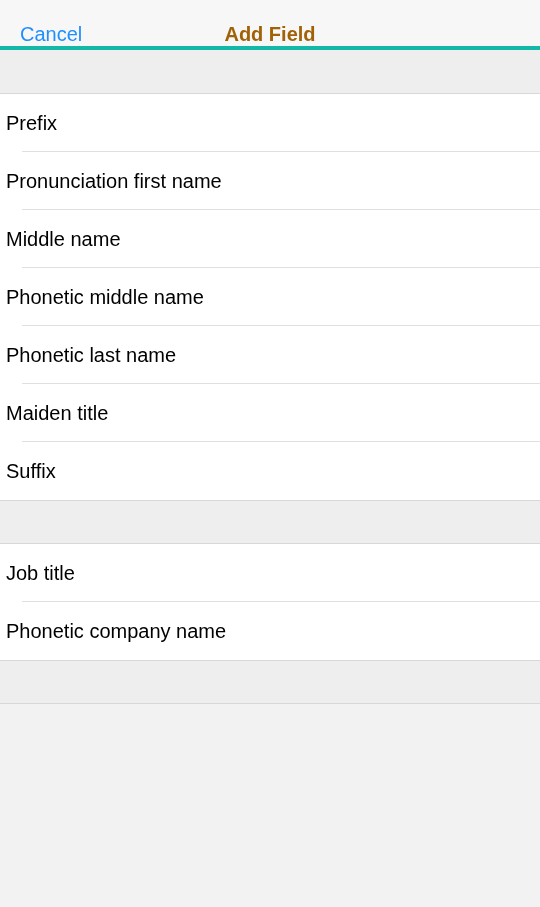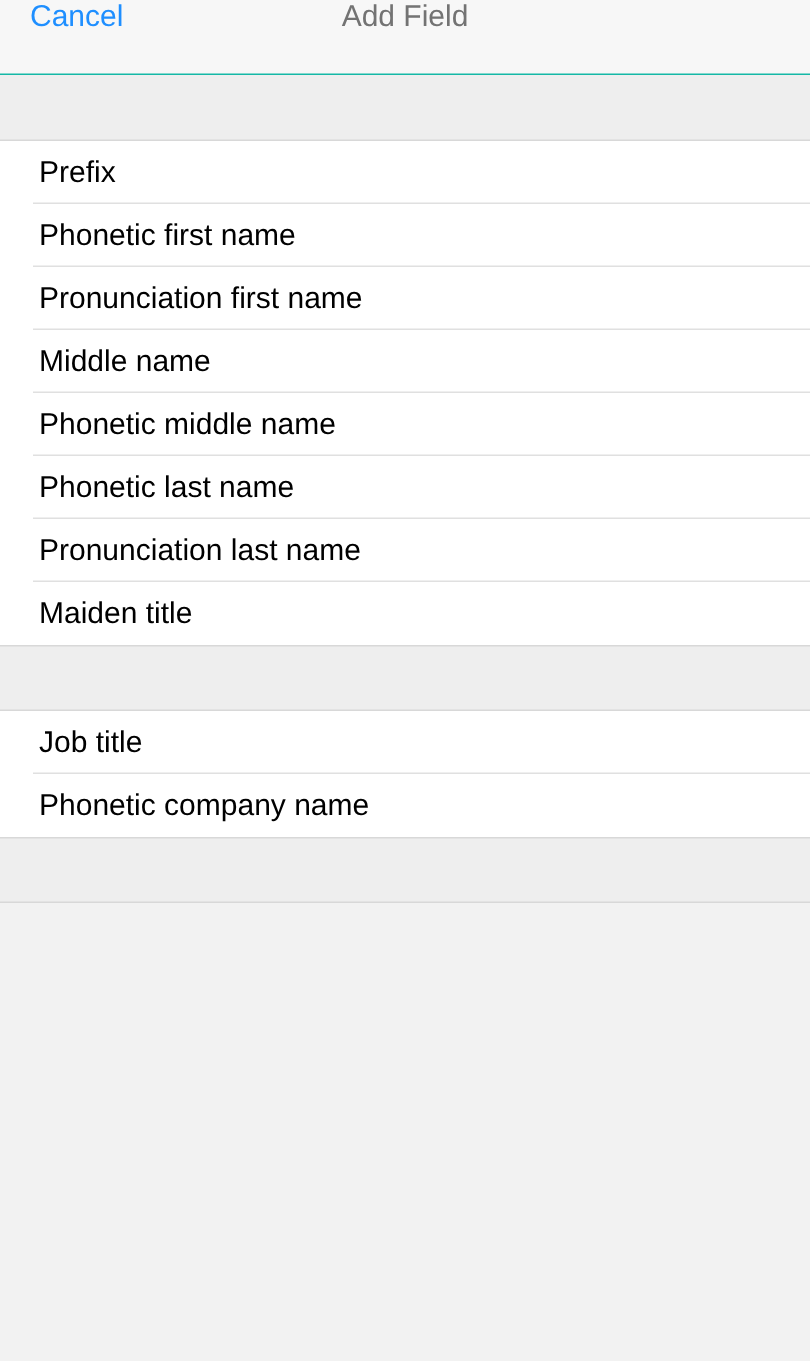--- a/index.html
+++ b/index.html
@@ -10,56 +10,56 @@
     body {
       font-family: -apple-system, "Helvetica Neue", Helvetica, Arial, sans-serif;
       background: #f2f2f2;
       width: 540px;
       height: 907px;
       overflow: hidden;
     }
     .navbar {
       height: 50px;
       background: #f7f7f7;
-      border-bottom: 1px solid #14b8a6;
+      border-bottom: 4px solid #14b8a6;
       display: flex;
-      align-items: flex-start;
+      align-items: flex-end;
       justify-content: center;
       position: relative;
     }
     .navbar-cancel {
       position: absolute;
       left: 20px;
       color: #1f8fff;
       font-size: 20px;
       font-weight: 400;
       cursor: pointer;
     }
     .navbar-title {
-      color: #737373;
+      color: #a16207;
       font-size: 20px;
-      font-weight: 400;
+      font-weight: 700;
     }
     .section-gap {
       height: 44px;
       background: #eeeeee;
       border-top: 1px solid #d8d8d8;
       border-bottom: 1px solid #d8d8d8;
     }
     .section-gap.first {
       border-top: none;
     }
     .list {
       background: #fff;
     }
     .row {
-      height: 42px;
+      height: 58px;
       display: flex;
       align-items: center;
-      padding-left: 26px;
+      padding-left: 6px;
       position: relative;
       cursor: pointer;
     }
     .row-label {
       font-size: 20px;
       color: #000;
       font-weight: 400;
     }
     .row:not(:last-child)::after {
       content: "";
@@ -79,39 +79,36 @@
   <span class="navbar-title">Add Field</span>
 </div>
 
 <div class="section-gap first"></div>
 
 <div class="list">
   <div class="row">
     <span class="row-label">Prefix</span>
   </div>
   <div class="row">
-    <span class="row-label">Phonetic first name</span>
-  </div>
-  <div class="row">
     <span class="row-label">Pronunciation first name</span>
   </div>
   <div class="row">
     <span class="row-label">Middle name</span>
   </div>
   <div class="row">
     <span class="row-label">Phonetic middle name</span>
   </div>
   <div class="row">
     <span class="row-label">Phonetic last name</span>
   </div>
   <div class="row">
-    <span class="row-label">Pronunciation last name</span>
+    <span class="row-label">Maiden title</span>
   </div>
   <div class="row">
-    <span class="row-label">Maiden title</span>
+    <span class="row-label">Suffix</span>
   </div>
 </div>
 
 <div class="section-gap"></div>
 
 <div class="list">
   <div class="row">
     <span class="row-label">Job title</span>
   </div>
   <div class="row">

